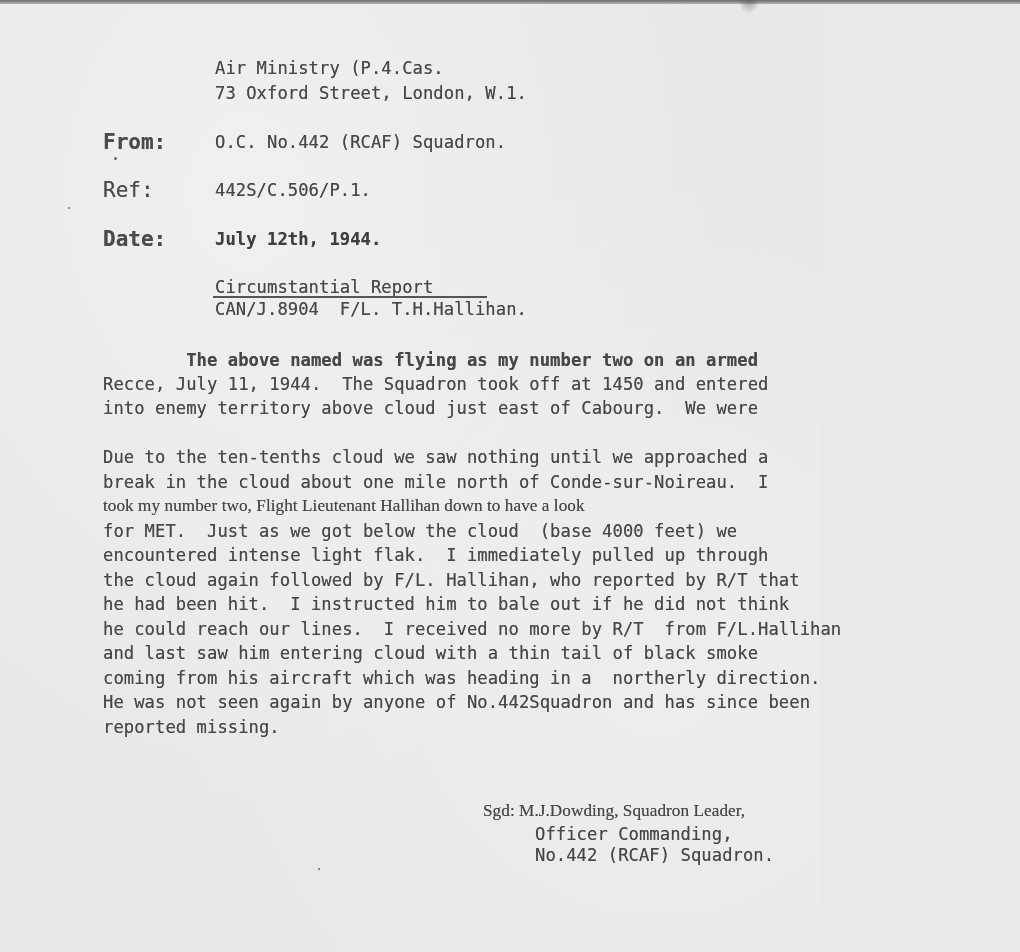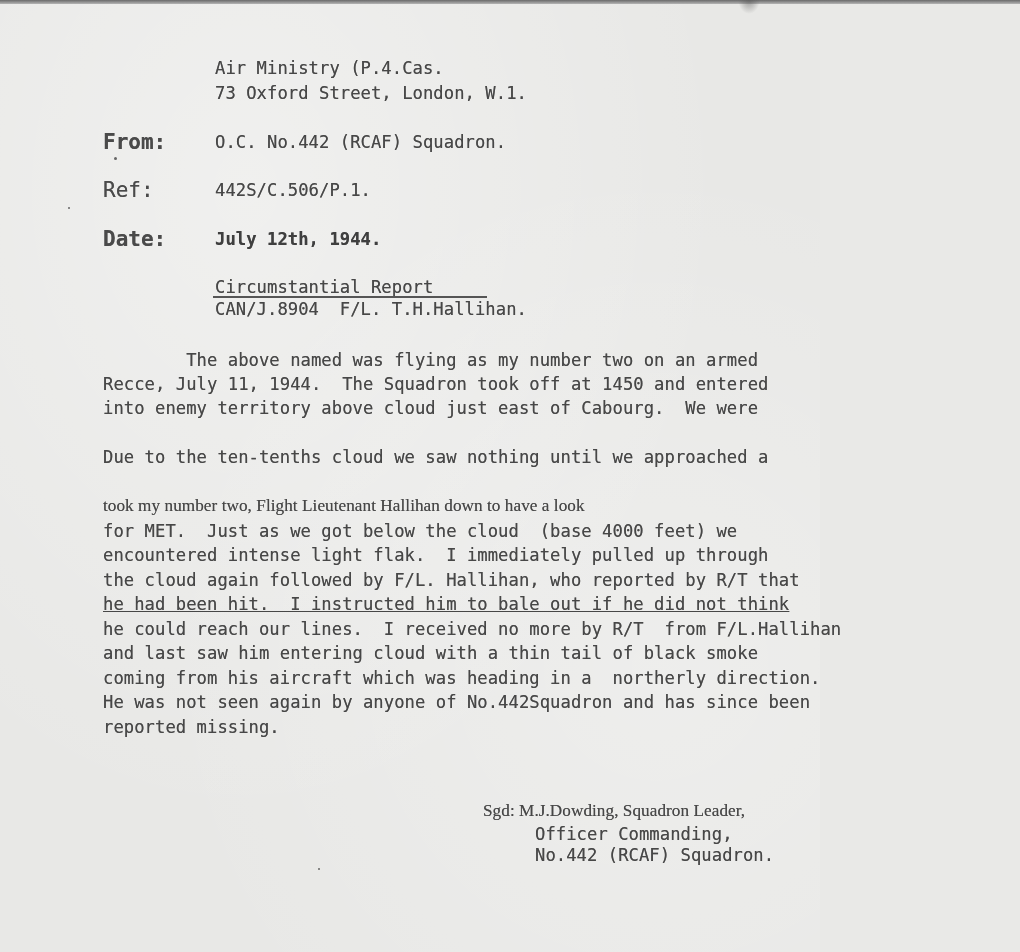--- a/index.html
+++ b/index.html
@@ -93,29 +93,30 @@
   <div class="label" style="left:103px; top:180px;">Ref:</div>
   <div class="line" style="left:215px; top:180px;">442S/C.506/P.1.</div>
 
   <div class="label bold" style="left:103px; top:229px;">Date:</div>
   <div class="line bold" style="left:215px; top:229px;">July 12th, 1944.</div>
 
   <div class="line" style="left:215px; top:277px;">Circumstantial Report</div>
   <div class="underline" style="left:213px; top:296px; width:274px;"></div>
   <div class="line" style="left:215px; top:299px;">CAN/J.8904  F/L. T.H.Hallihan.</div>
 
-  <div class="line" style="left:103px; top:350px;">        The above named was flying as my number two on an armed</div>
+  <div class="line" style="left:103px; top:350px;font-weight:bold;">        The above named was flying as my number two on an armed</div>
   <div class="line" style="left:103px; top:374px;">Recce, July 11, 1944.  The Squadron took off at 1450 and entered</div>
   <div class="line" style="left:103px; top:398px;">into enemy territory above cloud just east of Cabourg.  We were</div>
   <div class="line" style="left:103px; top:447px;">Due to the ten-tenths cloud we saw nothing until we approached a</div>
+  <div class="line" style="left:103px; top:472px;">break in the cloud about one mile north of Conde-sur-Noireau.  I</div>
   <div class="line" style="left:103px; top:496px;font-family:Liberation Serif, serif;">took my number two, Flight Lieutenant Hallihan down to have a look</div>
   <div class="line" style="left:103px; top:521px;">for MET.  Just as we got below the cloud  (base 4000 feet) we</div>
   <div class="line" style="left:103px; top:545px;">encountered intense light flak.  I immediately pulled up through</div>
   <div class="line" style="left:103px; top:570px;">the cloud again followed by F/L. Hallihan, who reported by R/T that</div>
-  <div class="line" style="left:103px; top:594px;text-decoration:underline;">he had been hit.  I instructed him to bale out if he did not think</div>
+  <div class="line" style="left:103px; top:594px;">he had been hit.  I instructed him to bale out if he did not think</div>
   <div class="line" style="left:103px; top:619px;">he could reach our lines.  I received no more by R/T  from F/L.Hallihan</div>
   <div class="line" style="left:103px; top:643px;">and last saw him entering cloud with a thin tail of black smoke</div>
   <div class="line" style="left:103px; top:668px;">coming from his aircraft which was heading in a  northerly direction.</div>
   <div class="line" style="left:103px; top:692px;">He was not seen again by anyone of No.442Squadron and has since been</div>
   <div class="line" style="left:103px; top:717px;">reported missing.</div>
 
   <div class="line" style="left:483px; top:801px;font-family:Liberation Serif, serif;">Sgd: M.J.Dowding, Squadron Leader,</div>
   <div class="line" style="left:483px; top:824px;">     Officer Commanding,</div>
   <div class="line" style="left:483px; top:845px;text-align:right;">     No.442 (RCAF) Squadron.</div>
 

